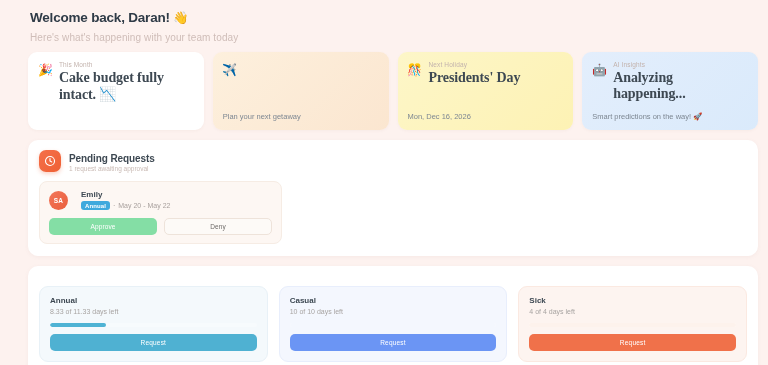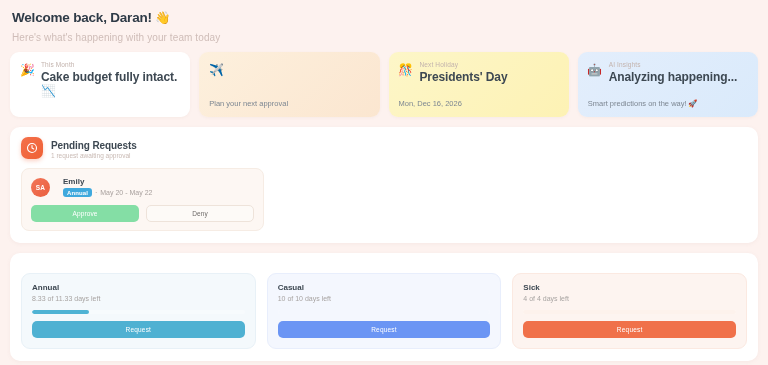--- a/index.html
+++ b/index.html
@@ -10,21 +10,21 @@
   }
   body {
     background: #fdf2ef;
     font-family: "Liberation Sans", sans-serif;
     color: #3d4852;
     -webkit-font-smoothing: antialiased;
   }
   .page {
     width: 768px;
     height: 365px;
-    padding: 8px 10px 0 10px;
+    padding: 8px 10px 0 28px;
     position: relative;
   }
 
   
   .greeting {
     font-size: 13.5px;
     font-weight: bold;
     color: #2f3b47;
     letter-spacing: -0.2px;
     margin: 2px 0 0 2px;
@@ -63,24 +63,25 @@
     line-height: 14px;
     margin-top: 2px;
   }
   .stat-label {
     font-size: 6.5px;
     color: #c3b3ad;
     letter-spacing: 0.15px;
     margin-bottom: 2px;
   }
   .stat-value {
-    font-size: 12px;
+    font-size: 14px;
     font-weight: bold;
     color: #3d4852;
     letter-spacing: -0.1px;
+    font-family: Liberation Serif, serif;
   }
   .stat-foot {
     font-size: 7.5px;
     color: #7d8792;
     margin-top: 10px;
   }
   .stat-foot.empty { visibility: hidden; }
 
   .card-white  { background: #ffffff; }
   .card-peach  { background: linear-gradient(135deg, #fdf0dd 0%, #fbe6d0 100%); }
@@ -275,21 +276,21 @@
           <div class="stat-value">Cake budget fully intact. 📉</div>
         </div>
       </div>
       <div class="stat-foot empty"></div>
     </div>
 
     <div class="stat-card card-peach">
       <div class="stat-top">
         <span class="stat-icon">✈️</span>
       </div>
-      <div class="stat-foot">Plan your next approval</div>
+      <div class="stat-foot">Plan your next getaway</div>
     </div>
 
     <div class="stat-card card-yellow">
       <div class="stat-top">
         <span class="stat-icon">🎊</span>
         <div>
           <div class="stat-label">Next Holiday</div>
           <div class="stat-value">Presidents' Day</div>
         </div>
       </div>

